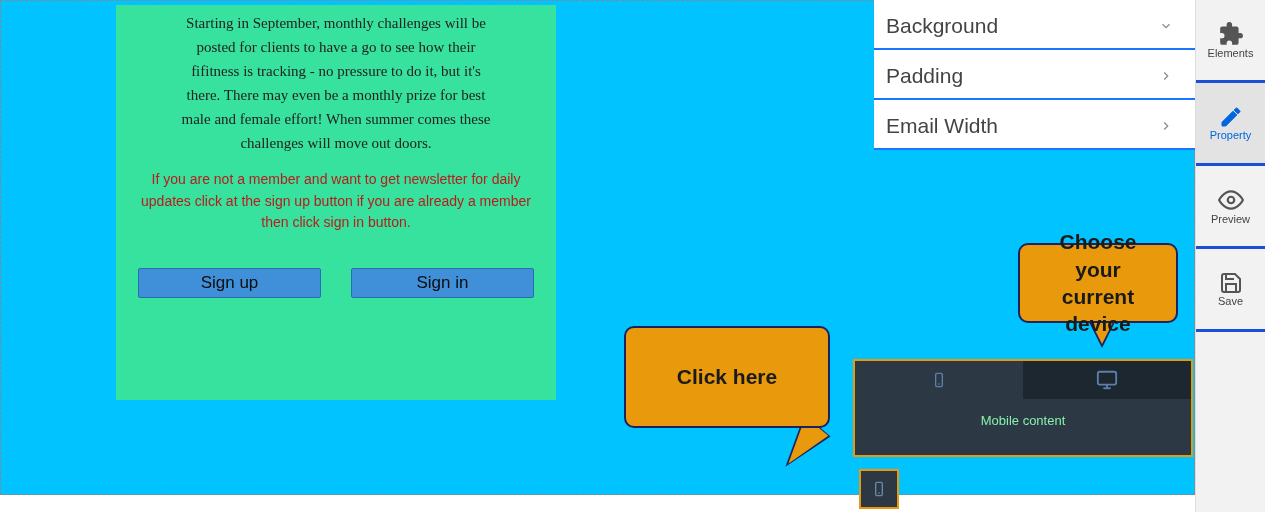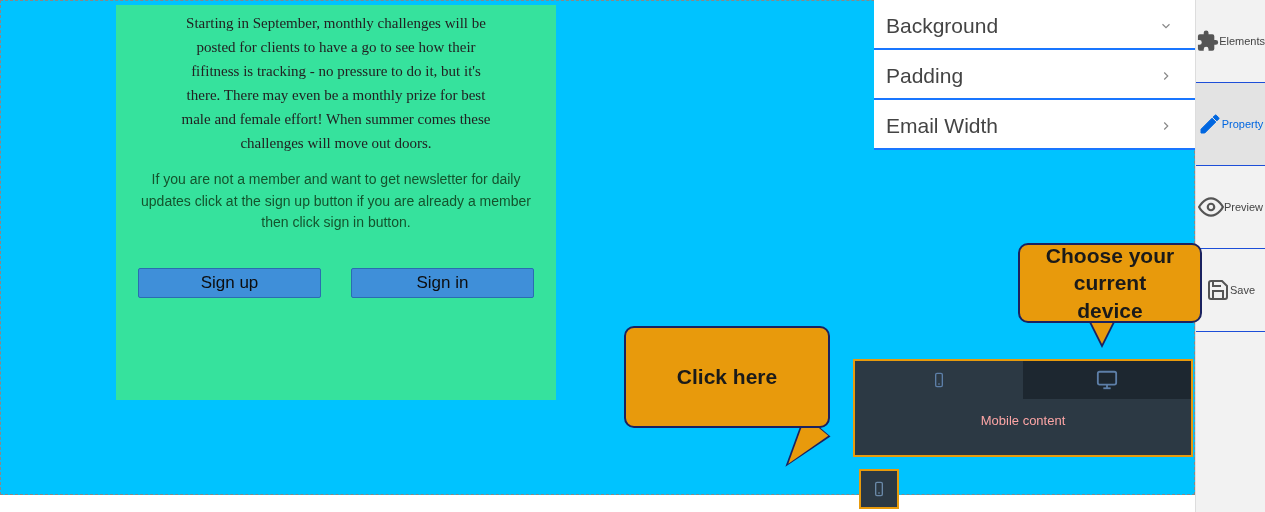--- a/index.html
+++ b/index.html
@@ -2,45 +2,45 @@
 <html><head>
 <meta charset="utf-8">
 <style>
 * { margin: 0; padding: 0; box-sizing: border-box; }
 body { font-family: Arial, sans-serif; width: 1265px; height: 512px; position: relative; overflow: hidden; background: #fff; }
 
 .canvas-area { position: absolute; left: 0; top: 0; width: 1195px; height: 495px; background: #00c3ff; border: 1px dashed #888; }
 
 .email-card { position: absolute; left: 115px; top: 4px; width: 440px; height: 395px; background: #36e29d; }
 .body-text { font-family: Georgia, 'Times New Roman', serif; font-size: 15px; color: #222; text-align: center; padding: 6px 60px 0 60px; line-height: 1.6; }
-.cta-text { font-family: Arial, sans-serif; font-size: 14px; color: #14532d; text-align: center; padding: 14px 22px 0 22px; line-height: 1.55; }
+.cta-text { font-family: Arial, sans-serif; font-size: 14px; color: #b91c1c; text-align: center; padding: 14px 22px 0 22px; line-height: 1.55; }
 .btn-row { display: flex; justify-content: center; gap: 30px; margin-top: 34px; padding: 0 22px; }
 .btn { flex: 1; height: 30px; background: #3f8fd9; border: 1px solid #2a6db0; color: #0d0d0d; font-size: 17px; font-family: Arial, sans-serif; border-radius: 2px; cursor: pointer; }
 
 .side-toolbar { position: absolute; right: 0; top: 0; width: 70px; height: 512px; background: #f2f2f2; border-left: 1px solid #ddd; display: flex; flex-direction: column; }
-.tool-item { height: 83px; display: flex; flex-direction: row; align-items: center; justify-content: center; font-size: 11px; color: #444; cursor: pointer; border-bottom: 1px solid #1d4ed8; }
+.tool-item { height: 83px; display: flex; flex-direction: column; align-items: center; justify-content: center; font-size: 11px; color: #444; cursor: pointer; border-bottom: 3px solid #1d4ed8; }
 .tool-item.active { background: #e3e3e3; }
 .tool-item.active .tool-label, .tool-item.active svg { color: #0066e0; stroke: #0066e0; fill: #0066e0; }
 .tool-label { text-align: center; line-height: 1.1; }
 
 .prop-panel { position: absolute; right: 70px; top: 0; width: 321px; background: #fff; }
 .prop-row { display: flex; align-items: center; justify-content: space-between; padding: 14px 22px 10px 12px; border-bottom: 2px solid #1976ff; color: #444; font-size: 21px; cursor: pointer; }
 .chev { width: 14px; height: 14px; }
 
 .device-bar { position: absolute; left: 853px; top: 359px; width: 340px; height: 98px; background: #2c3944; border: 2px solid #e89a0c; }
 .device-tabs { display: flex; height: 38px; }
 .device-tab { flex: 1; display: flex; align-items: center; justify-content: center; cursor: pointer; }
 .device-tab.inactive { background: #1d2730; }
-.device-label { text-align: center; color: #fca5a5; font-size: 13px; padding-top: 14px; }
+.device-label { text-align: center; color: #86efac; font-size: 13px; padding-top: 14px; }
 
 .mobile-toggle { position: absolute; left: 859px; top: 469px; width: 40px; height: 40px; background: #2c3944; border: 2px solid #e89a0c; display: flex; align-items: center; justify-content: center; cursor: pointer; }
 
 .callout { position: absolute; background: #e89a0c; border: 2px solid #1a2260; border-radius: 10px; padding: 14px 24px; color: #1a1a1a; font-weight: bold; font-size: 21px; text-align: center; }
 .callout-1 { left: 624px; top: 326px; width: 206px; height: 102px; display: flex; align-items: center; justify-content: center; }
-.callout-2 { left: 1018px; top: 243px; width: 184px; height: 80px; display: flex; align-items: center; justify-content: center; line-height: 1.3; }
+.callout-2 { left: 1018px; top: 243px; width: 160px; height: 80px; display: flex; align-items: center; justify-content: center; line-height: 1.3; }
 .tail { position: absolute; width: 0; height: 0; }
 .tail-1 { left: 796px; top: 420px; border-left: 28px solid #e89a0c; border-right: 0; border-top: 10px solid transparent; border-bottom: 40px solid transparent; transform: rotate(20deg); }
 .tail-1b { position: absolute; left: 794px; top: 418px; border-left: 32px solid #1a2260; border-top: 12px solid transparent; border-bottom: 44px solid transparent; transform: rotate(20deg); z-index: -1; }
 .tail-2 { left: 1090px; top: 320px; width: 0; height: 0; border-top: 24px solid #e89a0c; border-left: 12px solid transparent; border-right: 12px solid transparent; }
 .tail-2b { position: absolute; left: 1088px; top: 320px; border-top: 28px solid #1a2260; border-left: 14px solid transparent; border-right: 14px solid transparent; z-index: -1; }
 
 .callout-wrap { position: absolute; }
 </style>
 </head>
 <body>

